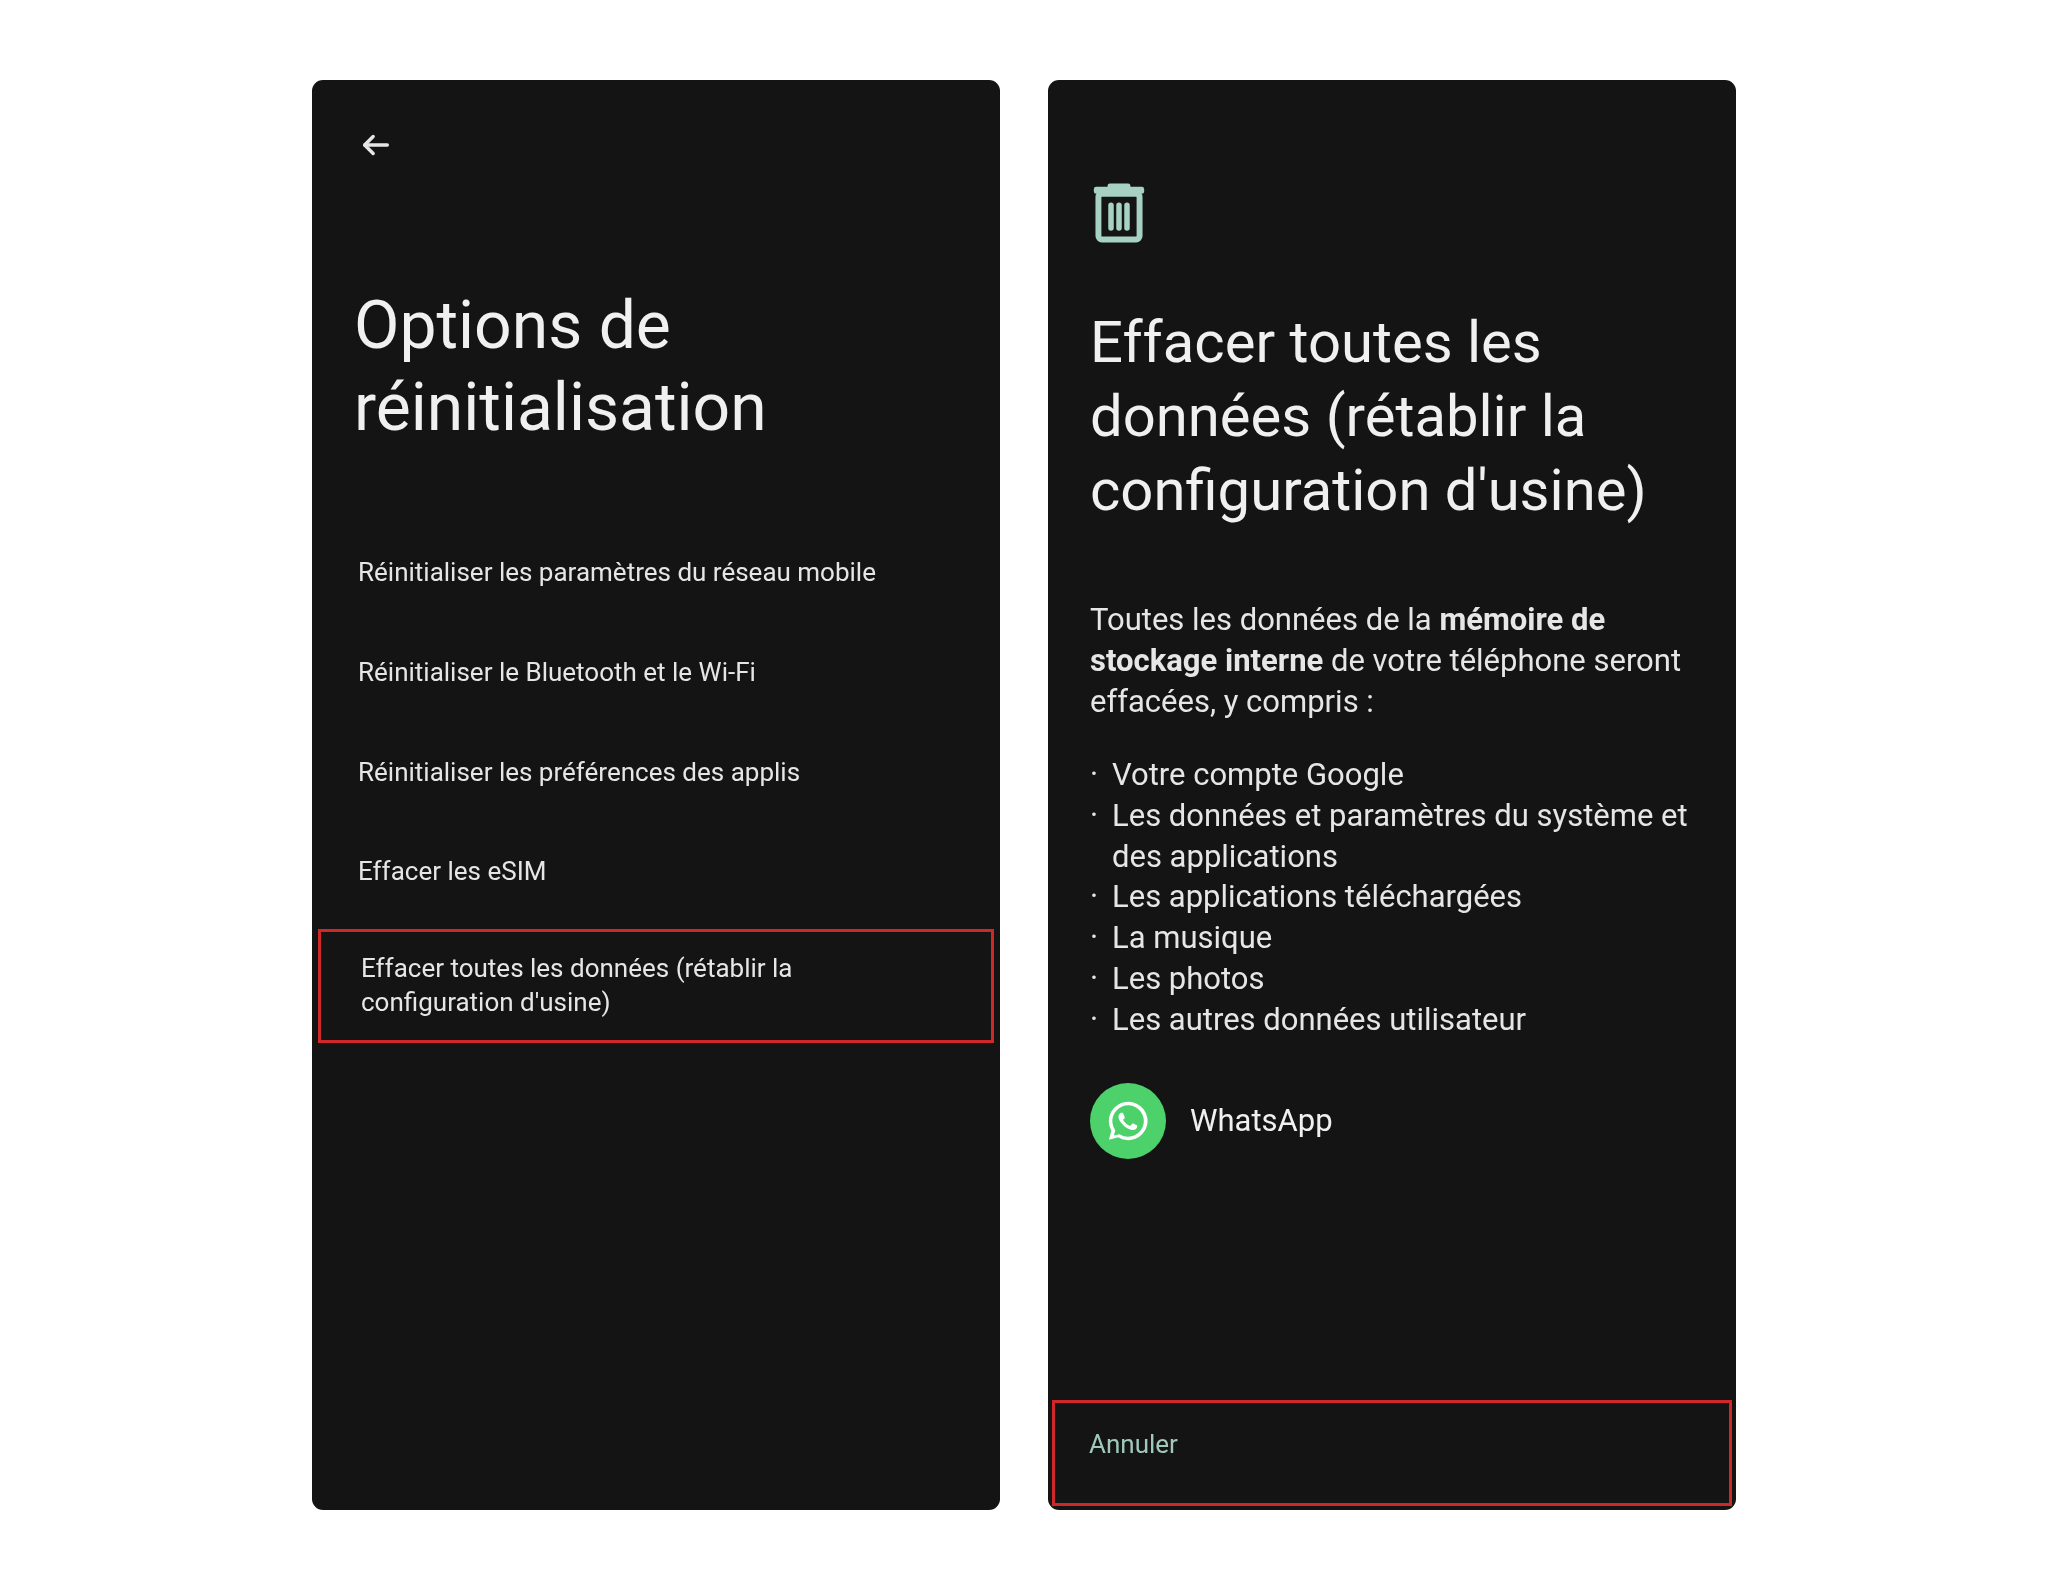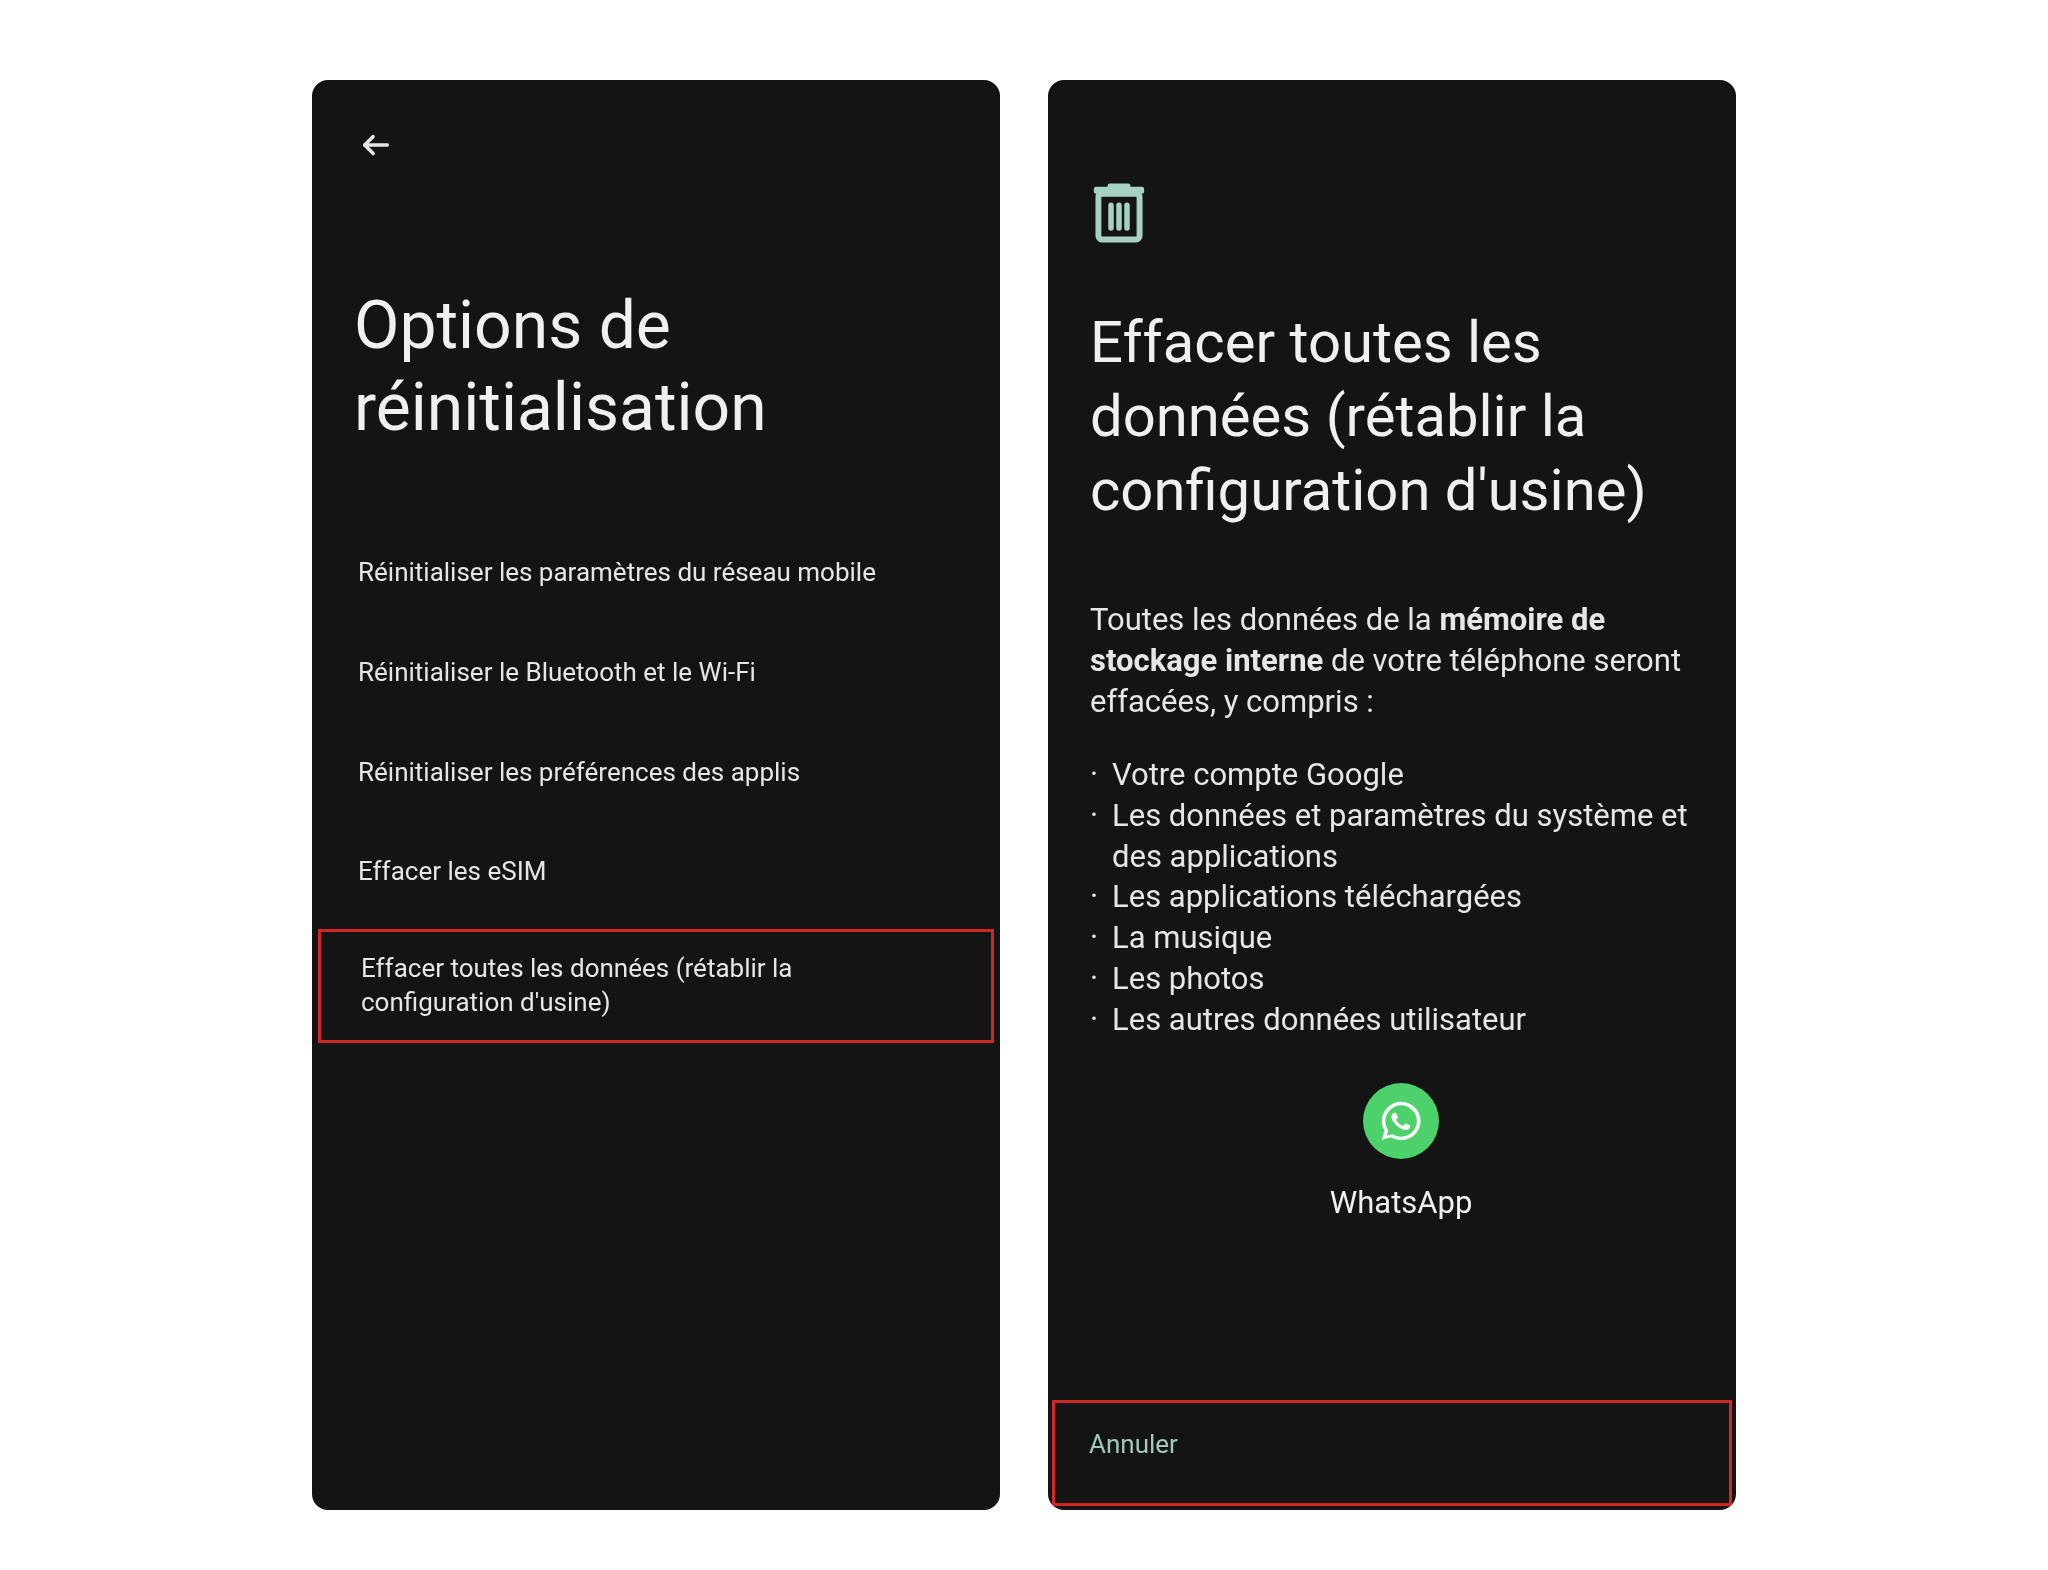--- a/index.html
+++ b/index.html
@@ -12,21 +12,21 @@
     justify-content: center;
     align-items: flex-start;
     padding-top: 80px;
     gap: 48px;
   }
   .screen {
     width: 688px;
     height: 1430px;
     background: #141414;
     color: #e6e6e6;
-    border-radius: 16px;
+    border-radius: 11px;
     position: relative;
     overflow: hidden;
   }
   
   .s1-back {
     position: absolute;
     top: 45px;
     left: 42px;
     width: 44px;
     height: 44px;
@@ -107,21 +107,20 @@
   .s2-accounts-text {
     margin-top: 84px;
     font-size: 31px;
     line-height: 1.32;
   }
   .s2-account-row {
     margin-top: 42px;
     display: flex;
     align-items: center;
     gap: 24px;
-    flex-direction: column;
   }
   .s2-avatar {
     width: 76px;
     height: 76px;
     border-radius: 50%;
     background: #4dd16a;
     display: flex;
     align-items: center;
     justify-content: center;
   }

